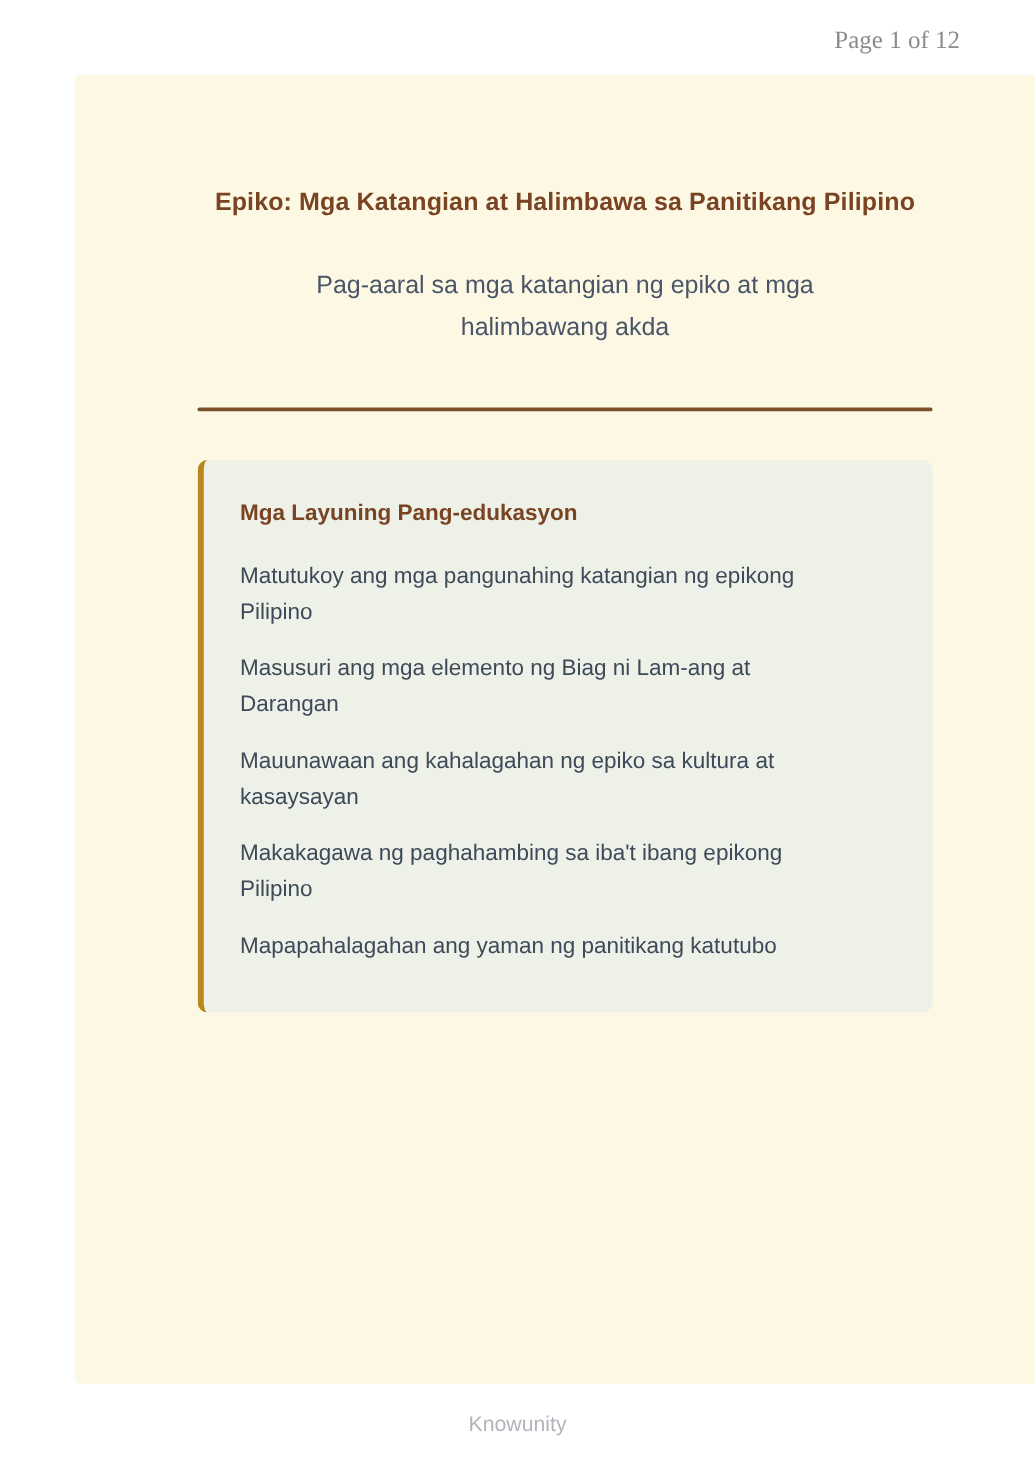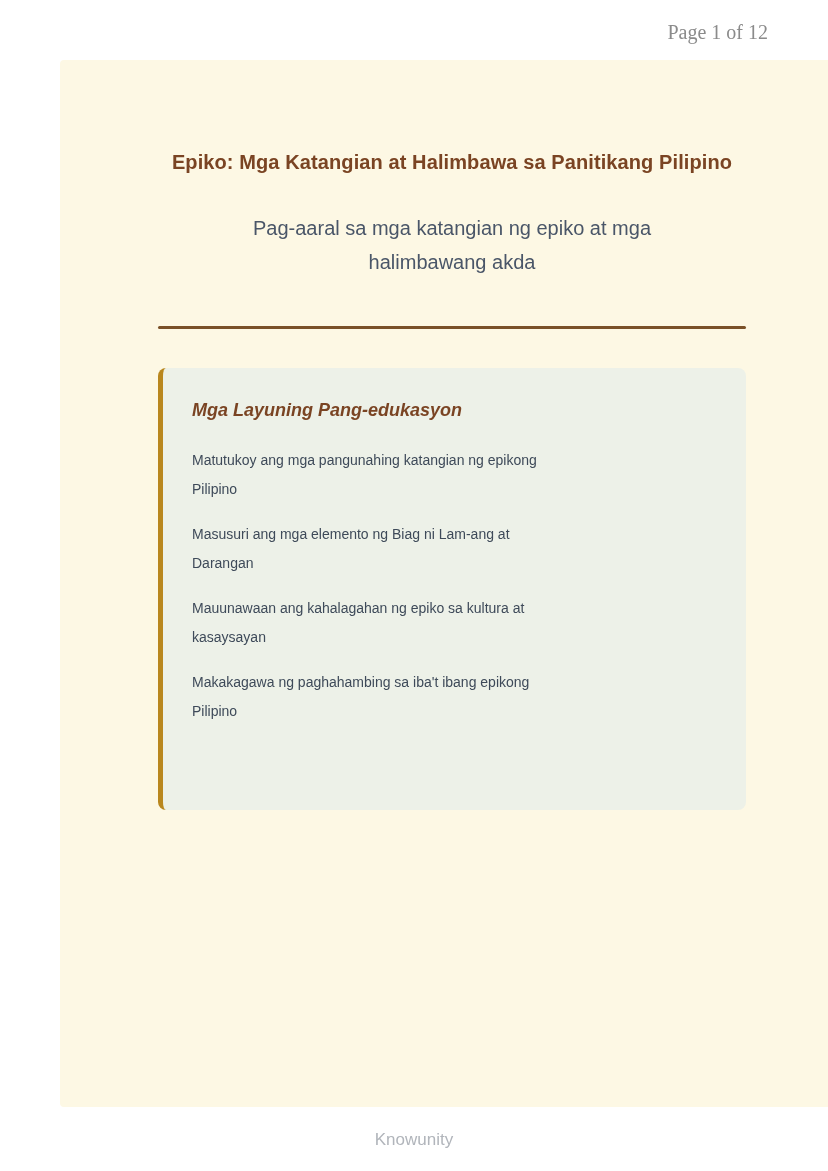--- a/index.html
+++ b/index.html
@@ -67,24 +67,23 @@
     border-left:5px solid var(--gold);
     border-radius:8px;
     padding:31px 44px 38px 29px;
   }
   .objectives-heading{
     font-size:18px;
     font-weight:bold;
     color:var(--accent-brown);
     line-height:22px;
     margin-bottom:25px;
-    font-style:italic;
   }
   .objective{
-    font-size:14px;
+    font-size:18px;
     color:var(--body-text);
     line-height:29px;
     margin-bottom:16px;
     white-space:pre-line;
   }
   .objective:last-child{margin-bottom:0;}
   .footer-brand{
     position:absolute;
     top:1130px;left:0;
     width:100%;
@@ -111,17 +110,18 @@
     <h2 class="objectives-heading">Mga Layuning Pang-edukasyon</h2>
 
     <p class="objective">Matutukoy ang mga pangunahing katangian ng epikong
 Pilipino</p>
     <p class="objective">Masusuri ang mga elemento ng Biag ni Lam-ang at
 Darangan</p>
     <p class="objective">Mauunawaan ang kahalagahan ng epiko sa kultura at
 kasaysayan</p>
     <p class="objective">Makakagawa ng paghahambing sa iba't ibang epikong
 Pilipino</p>
+    <p class="objective">Mapapahalagahan ang yaman ng panitikang katutubo</p>
   </section>
 
 </div>
 
 <div class="footer-brand">Knowunity</div>
 
 </body></html>

